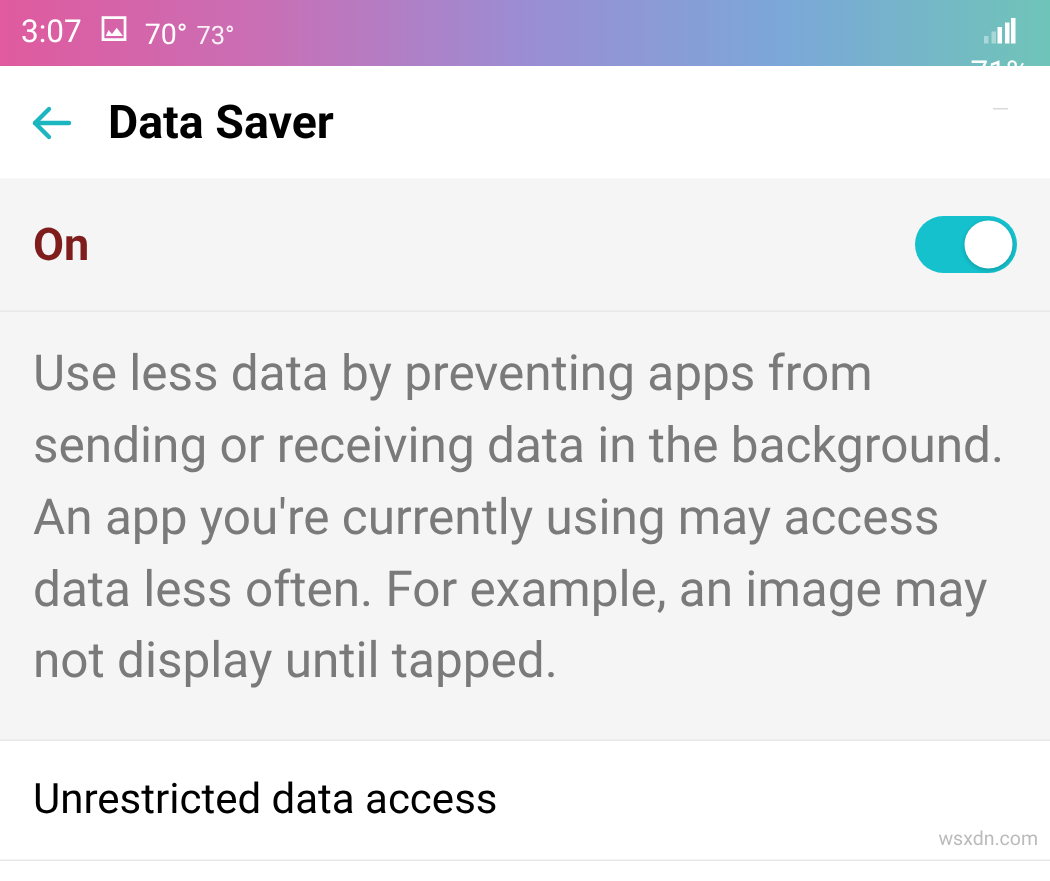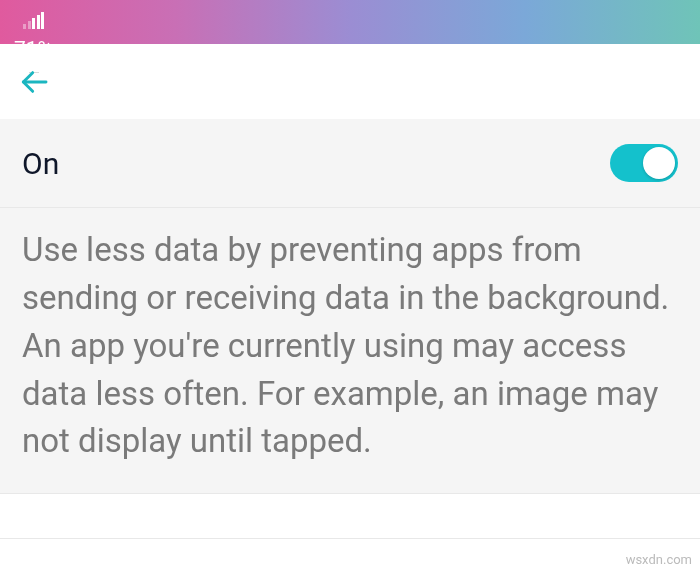--- a/index.html
+++ b/index.html
@@ -84,21 +84,22 @@
     .toggle-section {
       background: #f5f5f5;
       padding: 25px 22px;
       display: flex;
       align-items: center;
       justify-content: space-between;
       border-bottom: 1px solid #e8e8e8;
     }
     .toggle-label {
       font-size: 30px;
-      color: #0f172a;
+      color: #7f1d1d;
+      font-weight: bold;
     }
     .toggle-switch {
       width: 68px;
       height: 38px;
       background: #14c1cc;
       border-radius: 19px;
       position: relative;
       cursor: pointer;
     }
     .toggle-knob {
@@ -159,20 +160,32 @@
     .signal-bars span:nth-child(1){height:5px;}
     .signal-bars span:nth-child(2){height:8px;}
     .signal-bars span:nth-child(3){height:11px;}
     .signal-bars span:nth-child(4){height:14px;}
     .signal-bars span:nth-child(5){height:17px;}
   </style>
 </head>
 <body>
 
 <div class="status-bar">
+  <div class="status-left">
+    <span class="status-time">3:07</span>
+    <span>
+      <svg width="22" height="22" viewBox="0 0 24 24">
+          <path d="M21 3H3v18h18V3zm-2 16H5V5h14v14zM8 13l2.5 3 3.5-4.5 4.5 6H6l2-4.5z"></path>
+        </svg>
+    </span>
+    <span class="status-temp">
+      <span>70°</span>
+      <span class="secondary">73°</span>
+    </span>
+  </div>
   <div class="status-right">
     <span>
       <svg width="22" height="22" viewBox="0 0 24 24">
           <path d="M0 15h2V9H0v6zm3 2h2V7H3v10zm19-8v6h2V9h-2zm-3 8h2V7h-2v10zM16.5 3h-9C6.67 3 6 3.67 6 4.5v15c0 .83.67 1.5 1.5 1.5h9c.83 0 1.5-.67 1.5-1.5v-15c0-.83-.67-1.5-1.5-1.5zM16 19H8V5h8v14z"></path>
         </svg>
     </span>
     <span class="lte">
       <svg width="30" height="18" viewBox="0 0 30 18">
           <text x="0" y="10" font-size="11" font-weight="bold" fill="#fff">4G</text>
           <text x="17" y="9" font-size="7" font-weight="bold" fill="#fff">LTE</text>
@@ -197,29 +210,31 @@
   </div>
 </div>
 
 <div class="app-header">
   <span class="back-arrow">
     <svg width="32" height="32" viewBox="0 0 24 24" fill="none" stroke="#1bb6c0" stroke-width="2.2" stroke-linecap="round" stroke-linejoin="round">
         <line x1="21" y1="12" x2="4" y2="12"></line>
         <polyline points="11 5 4 12 11 19"></polyline>
       </svg>
   </span>
+  <span class="app-title">Data Saver</span>
 </div>
 
 <div class="toggle-section">
   <span class="toggle-label">On</span>
   <div class="toggle-switch">
     <div class="toggle-knob"></div>
   </div>
 </div>
 
 <div class="description-section">
   <p class="description-text">Use less data by preventing apps from sending or receiving data in the background. An app you're currently using may access data less often. For example, an image may not display until tapped.</p>
 </div>
 
 <div class="row-section">
+  <div class="row-title">Unrestricted data access</div>
 </div>
 
 <div class="watermark">wsxdn.com</div>
 
 </body></html>

